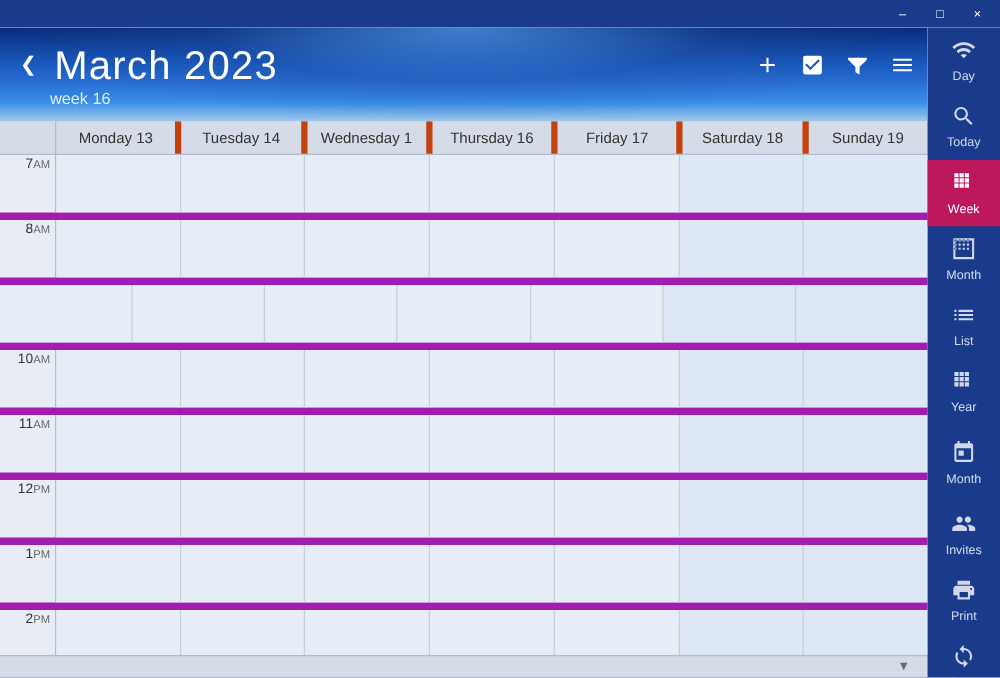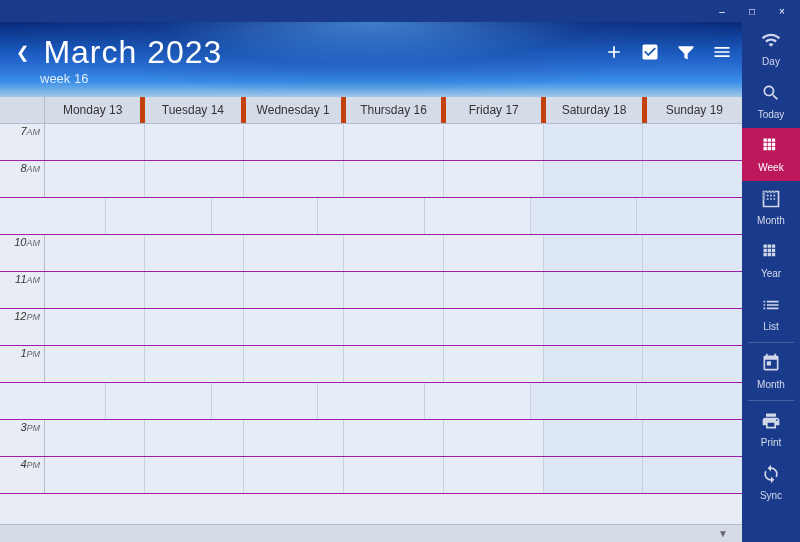--- a/index.html
+++ b/index.html
@@ -87,21 +87,21 @@
     }
     .day-header:last-child { border-right: none; }
 
     
     .grid-scroll { flex: 1; overflow-y: auto; overflow-x: hidden; position: relative; }
     .grid-scroll::-webkit-scrollbar { width: 12px; }
     .grid-scroll::-webkit-scrollbar-track { background: #d5dce8; }
     .grid-scroll::-webkit-scrollbar-thumb { background: #8a9ab5; border-radius: 2px; }
 
     .time-grid { display: flex; flex-direction: column; }
-    .time-row { display: flex; height: 37px; border-bottom: 1px solid #a21caf; font-style: italic; }
+    .time-row { display: flex; height: 52px; border-bottom: 6px solid #a21caf; }
     .time-label {
       width: 45px; min-width: 45px;
       padding: 2px 4px 0 2px;
       font-size: 10px;
       color: #555;
       text-align: right;
       border-right: 1px solid #b0bccf;
       line-height: 1;
     }
     .time-label .hour { font-size: 11px; font-weight: 500; color: #333; }
@@ -270,20 +270,21 @@
               <div class="time-label"><span class="hour">1</span><span class="ampm">PM</span></div>
               <div class="day-cell"></div>
               <div class="day-cell"></div>
               <div class="day-cell"></div>
               <div class="day-cell"></div>
               <div class="day-cell"></div>
               <div class="day-cell weekend"></div>
               <div class="day-cell weekend"></div>
             </div>
             <div class="time-row">
+              <div class="time-label"><span class="hour">2</span><span class="ampm">PM</span></div>
               <div class="day-cell"></div>
               <div class="day-cell"></div>
               <div class="day-cell"></div>
               <div class="day-cell"></div>
               <div class="day-cell"></div>
               <div class="day-cell weekend"></div>
               <div class="day-cell weekend"></div>
             </div>
             <div class="time-row">
               <div class="time-label"><span class="hour">3</span><span class="ampm">PM</span></div>
@@ -347,46 +348,54 @@
           <svg width="20" height="20" viewBox="0 0 24 24" fill="currentColor">
               <path d="M3 3h2v2H3zm0 4h2v2H3zm0 4h2v2H3zm4-8h2v2H7zm0 4h2v2H7zm0 4h2v2H7zm4-8h2v2h-2zm0 4h2v2h-2zm0 4h2v2h-2zm4-8h2v2h-2zm0 4h2v2h-2zm0 4h2v2h-2zM2 2v20h20V2H2zm18 18H4V4h16v16z"></path>
             </svg>
         </span>
         <span class="sidebar-label">Month</span>
       </div>
 
       <div class="sidebar-item">
         <span class="sidebar-icon">
           <svg width="20" height="20" viewBox="0 0 24 24" fill="currentColor">
+              <path d="M3 9h2V7H3v2zm0 4h2v-2H3v2zm0 4h2v-2H3v2zm4 0h14v-2H7v2zm0-4h14v-2H7v2zm0-6v2h14V7H7z"></path>
+            </svg>
+        </span>
+        <span class="sidebar-label">List</span>
+      </div>
+
+      <div class="sidebar-item">
+        <span class="sidebar-icon">
+          <svg width="20" height="20" viewBox="0 0 24 24" fill="currentColor">
               <path d="M3 3h4v4H3zm5 0h4v4H8zm5 0h4v4h-4zM3 8h4v4H3zm5 0h4v4H8zm5 0h4v4h-4zM3 13h4v4H3zm5 0h4v4H8zm5 0h4v4h-4z"></path>
             </svg>
         </span>
         <span class="sidebar-label">Year</span>
       </div>
-
-      <div class="sidebar-item">
-        <span class="sidebar-icon">
-          <svg width="20" height="20" viewBox="0 0 24 24" fill="currentColor">
-              <path d="M3 9h2V7H3v2zm0 4h2v-2H3v2zm0 4h2v-2H3v2zm4 0h14v-2H7v2zm0-4h14v-2H7v2zm0-6v2h14V7H7z"></path>
-            </svg>
-        </span>
-        <span class="sidebar-label">List</span>
-      </div>
       <div class="sidebar-divider"></div>
 
       <div class="sidebar-item">
         <span class="sidebar-icon">
           <svg width="20" height="20" viewBox="0 0 24 24" fill="currentColor">
               <path d="M19 3h-1V1h-2v2H8V1H6v2H5c-1.1 0-2 .9-2 2v14c0 1.1.9 2 2 2h14c1.1 0 2-.9 2-2V5c0-1.1-.9-2-2-2zm0 16H5V8h14v11zM7 10h5v5H7z"></path>
             </svg>
         </span>
         <span class="sidebar-label">Month</span>
       </div>
       <div class="sidebar-divider"></div>
 
+      <div class="sidebar-item">
+        <span class="sidebar-icon">
+          <svg width="20" height="20" viewBox="0 0 24 24" fill="currentColor">
+              <path d="M16 11c1.66 0 2.99-1.34 2.99-3S17.66 5 16 5c-1.66 0-3 1.34-3 3s1.34 3 3 3zm-8 0c1.66 0 2.99-1.34 2.99-3S9.66 5 8 5C6.34 5 5 6.34 5 8s1.34 3 3 3zm0 2c-2.33 0-7 1.17-7 3.5V19h14v-2.5c0-2.33-4.67-3.5-7-3.5zm8 0c-.29 0-.62.02-.97.05 1.16.84 1.97 1.97 1.97 3.45V19h6v-2.5c0-2.33-4.67-3.5-7-3.5z"></path>
+            </svg>
+        </span>
+        <span class="sidebar-label">Invites</span>
+      </div>
 
       <div class="sidebar-item">
         <span class="sidebar-icon">
           <svg width="20" height="20" viewBox="0 0 24 24" fill="currentColor">
               <path d="M19 8H5c-1.66 0-3 1.34-3 3v6h4v4h12v-4h4v-6c0-1.66-1.34-3-3-3zm-3 11H8v-5h8v5zm3-7c-.55 0-1-.45-1-1s.45-1 1-1 1 .45 1 1-.45 1-1 1zm-1-9H6v4h12V3z"></path>
             </svg>
         </span>
         <span class="sidebar-label">Print</span>
       </div>
 

